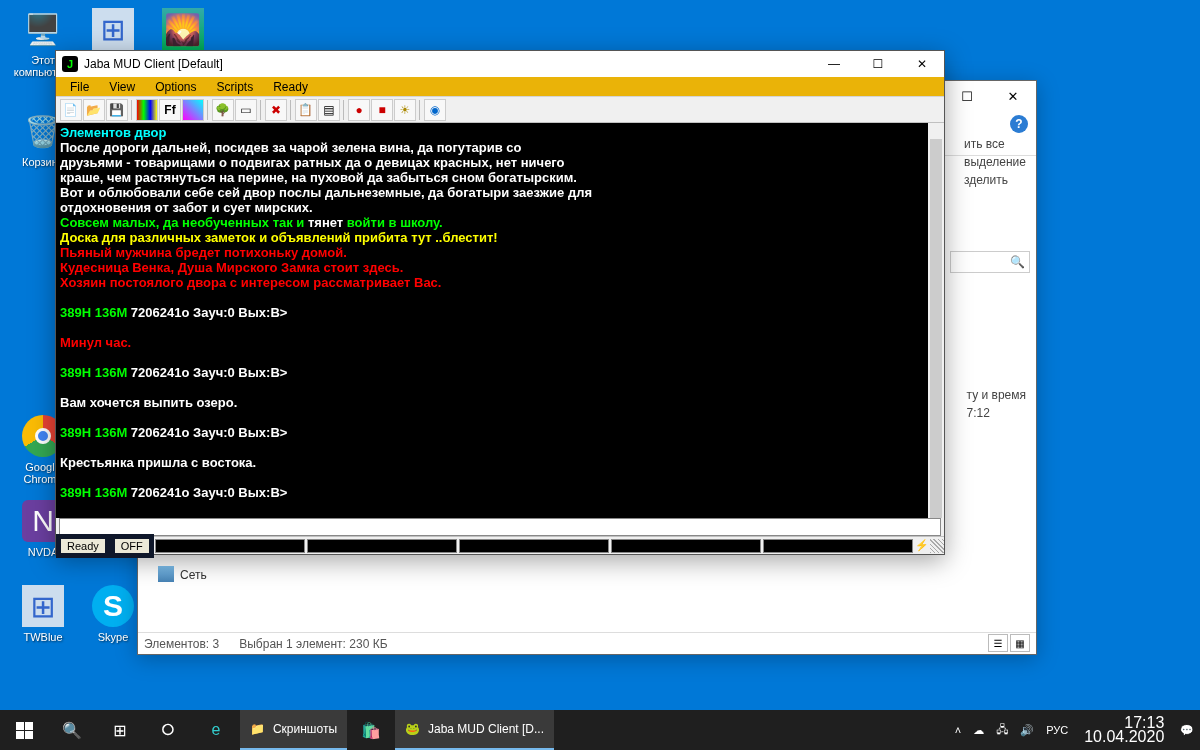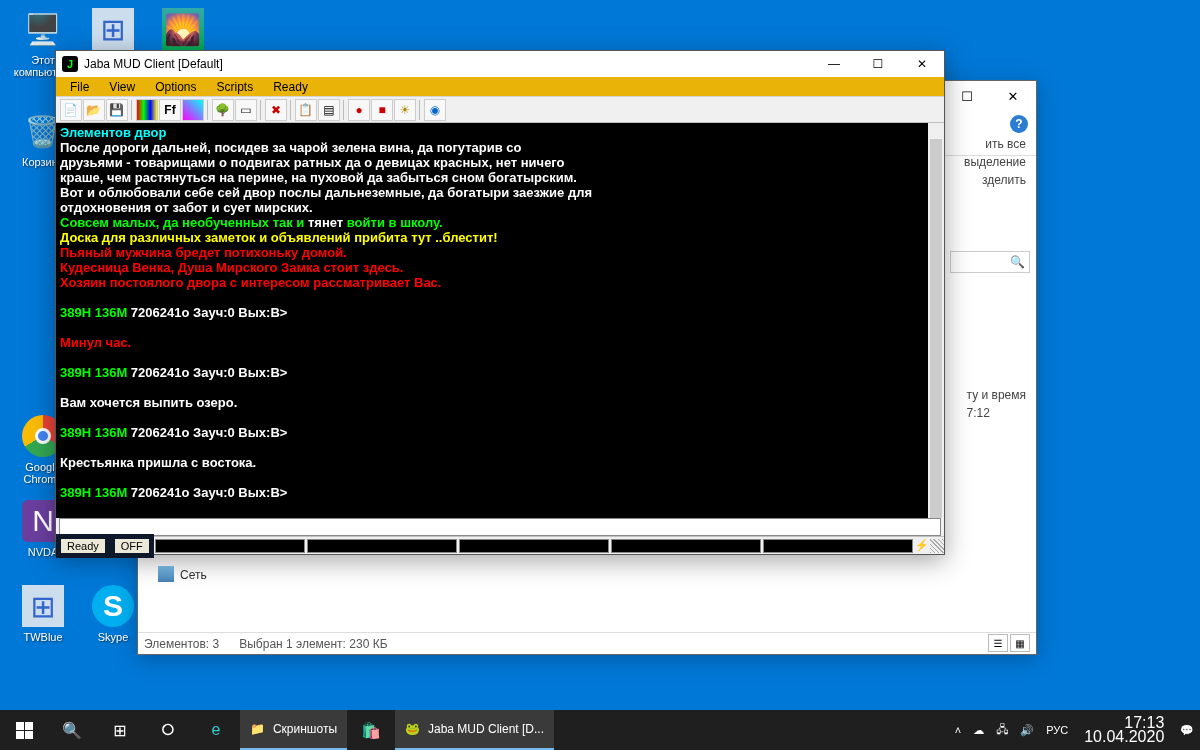--- a/index.html
+++ b/index.html
@@ -11,21 +11,21 @@
 .dicon .ic { width:42px; height:42px; margin:0 auto 4px; display:flex; align-items:center; justify-content:center; font-size:30px; }
 .dicon .lbl { text-shadow:1px 1px 2px rgba(0,0,0,.6); }
 
 
 .explorer { position:absolute; left:137px; top:80px; width:900px; height:575px; background:#fff; border:1px solid #666; box-shadow:0 4px 20px rgba(0,0,0,.25); }
 .explorer .titlebar { height:30px; display:flex; align-items:center; justify-content:flex-end; }
 .explorer .wbtn { width:46px; height:30px; display:flex; align-items:center; justify-content:center; font-size:13px; }
 .explorer .ribbon { height:45px; border-bottom:1px solid #ddd; position:relative; }
 .explorer .help { position:absolute; right:8px; top:4px; width:18px; height:18px; border-radius:50%; background:#2b7cd3; color:#fff; font-size:12px; font-weight:bold; text-align:center; line-height:18px; }
 .explorer .rbn-items { position:absolute; right:6px; top:24px; font-size:12px; color:#444; }
-.explorer .rbn-items div { padding:2px 4px;text-align:right; }
+.explorer .rbn-items div { padding:2px 4px; }
 .explorer .search { position:absolute; right:6px; top:170px; width:80px; height:22px; border:1px solid #ccc; }
 .explorer .search .mag { position:absolute; right:4px; top:3px; font-size:12px; color:#2b7cd3; }
 .explorer .sidepane { position:absolute; right:6px; top:305px; font-size:12px; color:#444; }
 .explorer .sidepane div { padding:2px 4px; }
 .explorer .net { position:absolute; left:20px; bottom:72px; font-size:12px; color:#333; display:flex; align-items:flex-end; gap:6px; }
 .explorer .net .nic { width:16px; height:16px; background:linear-gradient(#7ec0ee,#4682b4); }
 .explorer .status { position:absolute; left:0; right:0; bottom:0; height:22px; border-top:1px solid #ddd; font-size:12px; color:#555; display:flex; align-items:center; padding:0 6px; gap:20px; }
 .explorer .viewbtns { position:absolute; right:6px; bottom:2px; display:flex; gap:2px; }
 .explorer .viewbtns span { width:20px; height:18px; border:1px solid #bbb; font-size:10px; display:flex; align-items:center; justify-content:center; }
 

